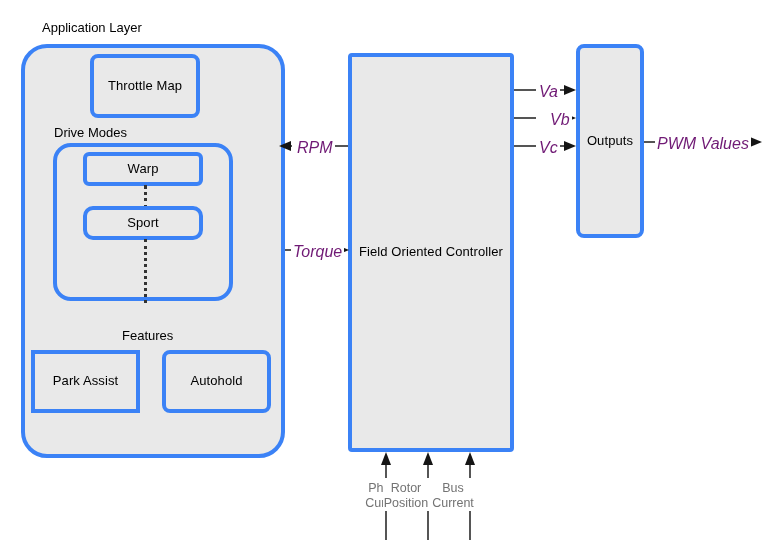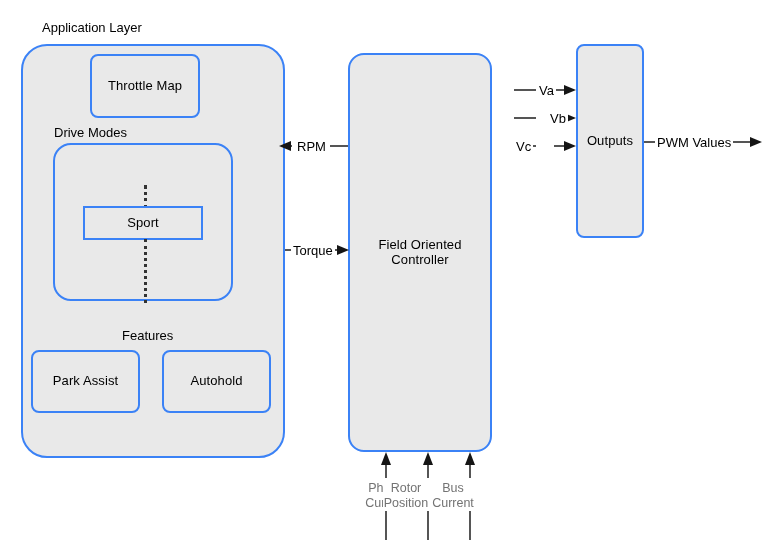--- a/index.html
+++ b/index.html
@@ -16,21 +16,21 @@
     position: relative;
     width: 770px;
     height: 540px;
     background: #ffffff;
     overflow: hidden;
   }
   
   .blk {
     position: absolute;
     background: #e9e9e9;
-    border: 2px solid #3b82f6;
+    border: 4px solid #3b82f6;
     box-sizing: border-box;
     display: flex;
     align-items: center;
     justify-content: center;
     text-align: center;
   }
   .blk > .blk-label {
     font-size: 13px;
     line-height: 1.15;
     color: #000;
@@ -61,70 +61,71 @@
     left: 90px; top: 54px; width: 110px; height: 64px; border-radius: 8px;
   }
   #drive-modes-box {
     left: 53px; top: 143px; width: 180px; height: 158px; border-radius: 18px;
     display: block;
   }
   #warp-box {
     left: 83px; top: 152px; width: 120px; height: 34px; border-radius: 6px;
   }
   #sport-box {
-    left: 83px; top: 206px; width: 120px; height: 34px; border-radius: 0; text-align: right;
+    left: 83px; top: 206px; width: 120px; height: 34px; border-radius: 10px; text-align: right;
   }
   #park-assist-box {
-    left: 31px; top: 350px; width: 109px; height: 63px; border-radius: 8px;
+    left: 31px; top: 350px; width: 109px; height: 63px; border-radius: 0;
   }
   #autohold-box {
     left: 162px; top: 350px; width: 109px; height: 63px; border-radius: 8px;
   }
   
   .dotted-line {
     position: absolute;
     width: 0;
     border-left: 3px dotted #333;
   }
   #dots-warp-sport { left: 144px; top: 185px; height: 24px; }
   #dots-sport-end  { left: 144px; top: 239px; height: 64px; }
 
   
   #foc-box {
-    left: 348px; top: 53px; width: 144px; height: 399px; border-radius: 16px;
+    left: 348px; top: 53px; width: 166px; height: 399px; border-radius: 4px;
   }
   #outputs-box {
     left: 576px; top: 44px; width: 68px; height: 194px; border-radius: 8px;
   }
 
   
   #wires {
     position: absolute;
     left: 0; top: 0;
     width: 770px; height: 540px;
     pointer-events: none;
   }
   .wire { stroke: #2b2b2b; stroke-width: 1.6px; fill: none; }
   .arrowhead { fill: #151515; stroke: none; }
 
   
   .wire-label {
     position: absolute;
-    font-size: 13px;
-    color: #000000;
+    font-size: 16px;
+    color: #701a75;
     background: #ffffff;
     padding: 0 2px;
     white-space: nowrap;
     line-height: 1;
+    font-style: italic;
   }
   #label-rpm     { left: 295px; top: 140px; }
   #label-torque  { left: 291px; top: 244px; }
   #label-va      { left: 537px; top: 84px; }
   #label-vb      { left: 548px; top: 112px; }
-  #label-vc      { left: 514px; top: 140px; }
+  #label-vc      { left: 537px; top: 140px; }
   #label-pwm     { left: 655px; top: 136px; }
 
   
   .bottom-label {
     position: absolute;
     font-size: 12.5px;
     color: #737373;
     text-align: center;
     line-height: 1.18;
     white-space: nowrap;
@@ -145,20 +146,23 @@
 
   <div class="blk" id="app-layer-box"></div>
 
   <div class="blk" id="throttle-map-box">
     <span class="blk-label">Throttle Map</span>
   </div>
 
   <div class="caption" id="caption-drive-modes">Drive Modes</div>
   <div class="blk" id="drive-modes-box"></div>
 
+  <div class="blk" id="warp-box">
+    <span class="blk-label">Warp</span>
+  </div>
   <div class="dotted-line" id="dots-warp-sport"></div>
 
   <div class="blk" id="sport-box">
     <span class="blk-label">Sport</span>
   </div>
   <div class="dotted-line" id="dots-sport-end"></div>
 
   <div class="caption" id="caption-features">Features</div>
 
   <div class="blk" id="park-assist-box">

